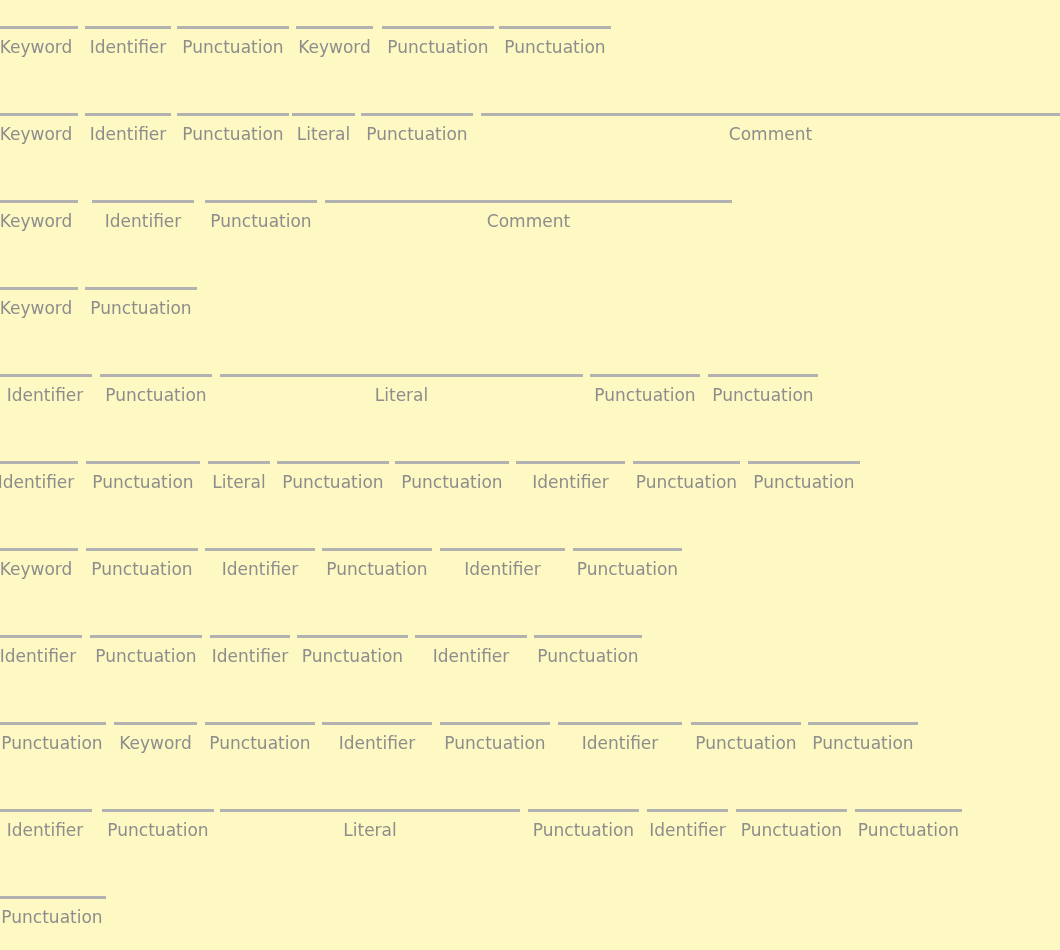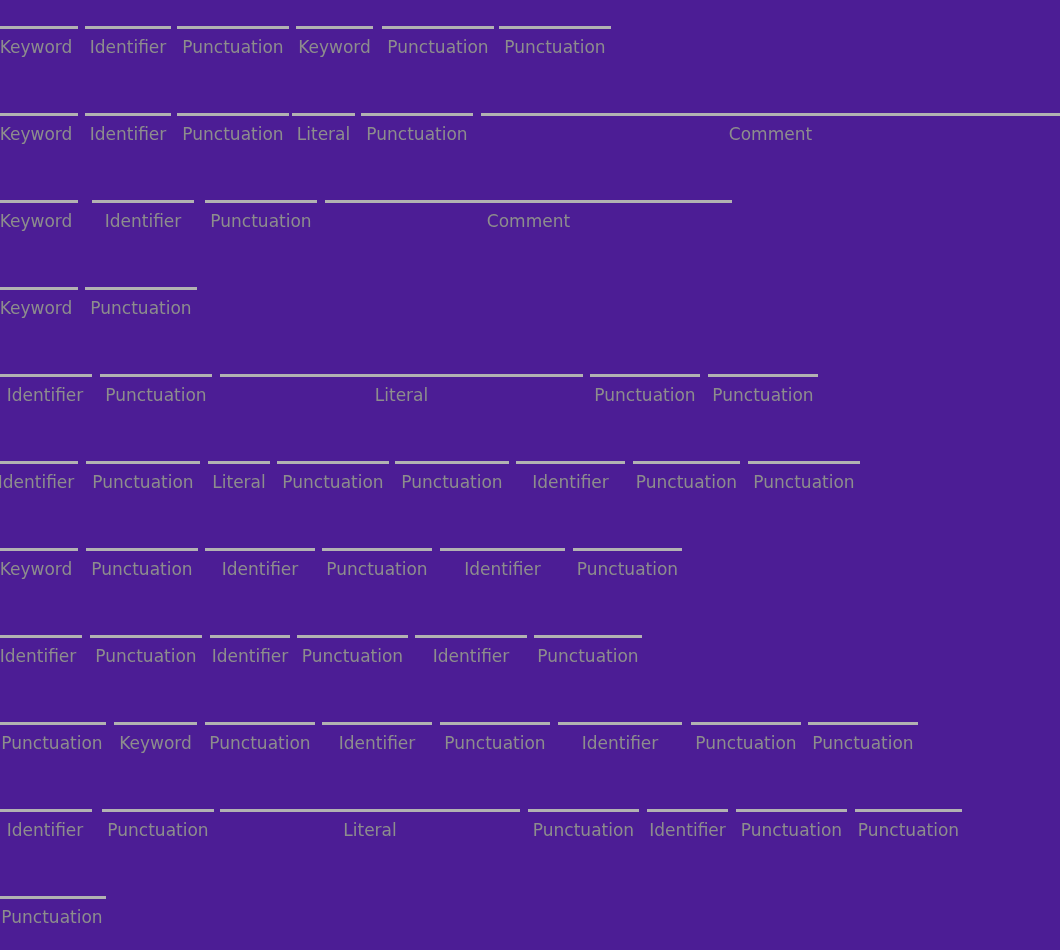--- a/index.html
+++ b/index.html
@@ -49,21 +49,21 @@
     font-size: 17px;
     line-height: 20px;
     color: #8d8d8d;
     white-space: nowrap;
     overflow: hidden;
   }
 </style>
 </head>
 <body>
 
-<div id="token-canvas" style="width: 1060px; height: 950px; background: #4c1d95;">
+<div id="token-canvas" style="width: 1060px; height: 950px; background: #fef9c3;">
     <div class="token-row" style="top: 23px;">
       <div class="token" style="left: -6px; width: 84px;">
         <div class="token-bar" style="background: rgb(178, 178, 178);"></div>
         <div class="token-label" style="color: rgb(141, 141, 141);">Keyword</div>
       </div>
       <div class="token" style="left: 85px; width: 86px;">
         <div class="token-bar" style="background: rgb(178, 178, 178);"></div>
         <div class="token-label" style="color: rgb(141, 141, 141);">Identifier</div>
       </div>
       <div class="token" style="left: 177px; width: 112px;">

